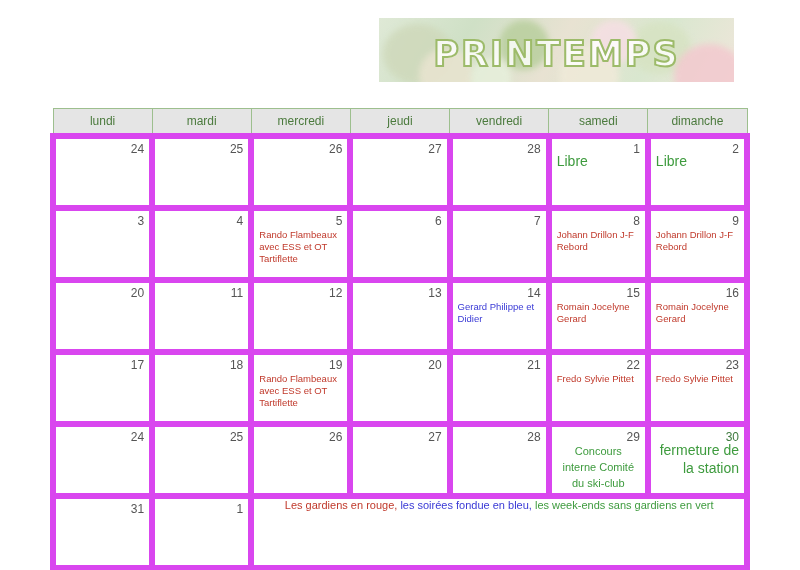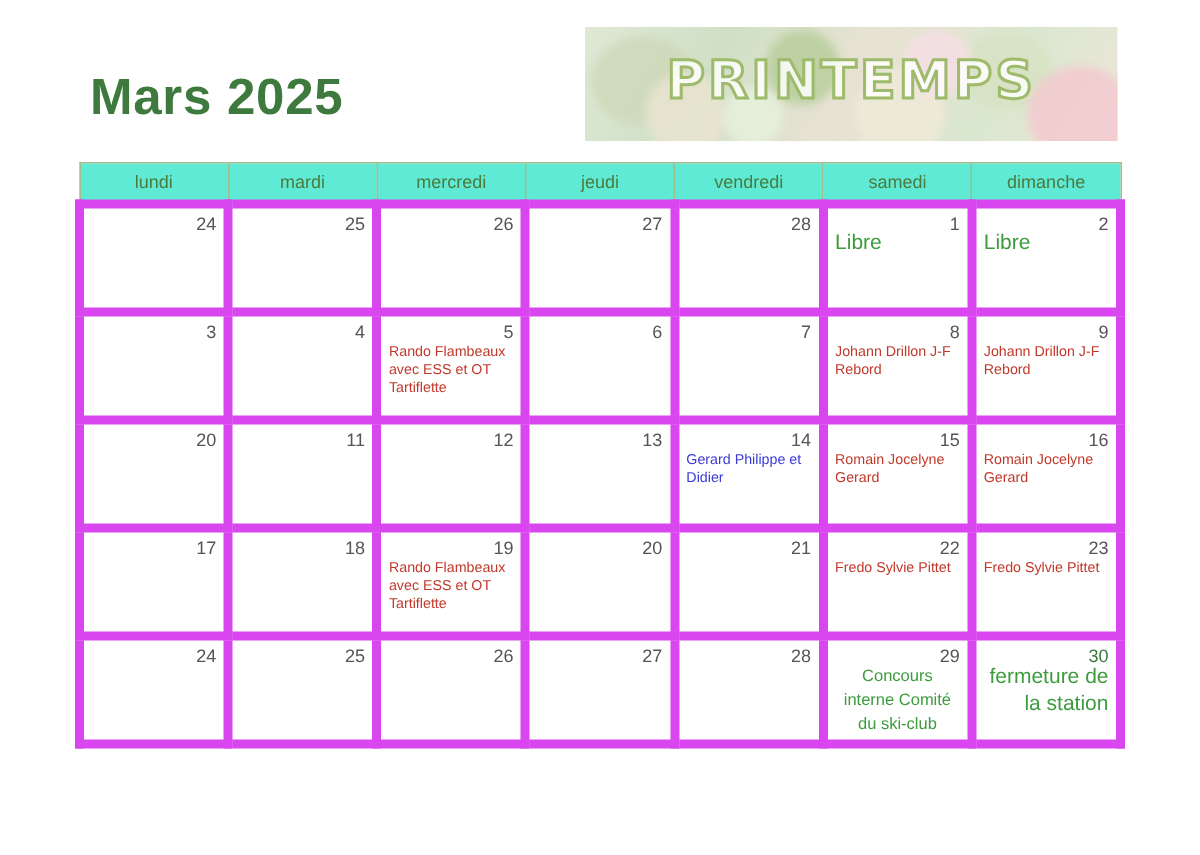--- a/index.html
+++ b/index.html
@@ -29,24 +29,24 @@
     position: absolute;
     left: 60px;
     top: 46px;
     font-size: 34px;
     font-weight: bold;
     color: #3e7a3e;
     letter-spacing: 0.5px;
   }
   .banner {
     position: absolute;
-    right: 55px;
+    right: 66px;
     top: 18px;
     width: 355px;
-    height: 76px;
+    height: 64px;
     overflow: hidden;
     background: linear-gradient(120deg,#dfe9d6 0%,#cfe0c6 25%,#e8e2d2 50%,#d9e7cf 75%,#efe6da 100%);
   }
   .banner .blob {
     position: absolute;
     border-radius: 50%;
     filter: blur(3px);
     opacity: 0.85;
   }
   .banner .b1 { width: 70px; height: 60px; left: 4px; top: 6px; background: #cfd9bb; }
@@ -73,21 +73,21 @@
   }
   
   .cal {
     margin: 8px 50px 0 50px;
     width: 700px;
     border-collapse: collapse;
     table-layout: fixed;
   }
   .cal th {
     border: 1px solid #9dbf8e;
-    background: #5eead4;
+    background: #e5e5e5;
     color: #4b7a3d;
     font-weight: normal;
     font-size: 12px;
     height: 22px;
     text-align: center;
   }
   .cal td {
     border: 6px solid #d946ef;
     height: 66px;
     vertical-align: top;
@@ -145,21 +145,20 @@
   .legend .r { color: #c0392b; }
   .legend .b { color: #3a3ad6; }
   .legend .g { color: #3e9b3e; }
 </style>
 </head>
 <body>
 
 <div class="page">
 
   <div class="header">
-    <div class="month-title">Mars 2025</div>
     <div class="banner">
       <div class="blob b1"></div>
       <div class="blob b2"></div>
       <div class="blob b3"></div>
       <div class="blob b4"></div>
       <div class="blob b5"></div>
       <div class="blob b6"></div>
       <div class="blob b7"></div>
       <div class="blob b8"></div>
       <div class="banner-word">PRINTEMPS</div>
@@ -306,16 +305,29 @@
         <td>
           <span class="daynum">29</span>
           <div class="ev green-sm">Concours interne Comité du ski-club</div>
         </td>
         <td>
           <span class="daynum green">30</span>
           <div class="ev big-green">fermeture de la station</div>
         </td>
       </tr>
 
+      <tr>
+        <td>
+            <span class="daynum">31</span>
+          </td>
+        <td>
+            <span class="daynum">1</span>
+          </td>
+        <td class="legend-cell" colspan="5">
+          <div class="legend">
+            <span class="r">Les gardiens en rouge,</span><span class="b"> les soirées fondue en bleu,</span><span class="g"> les week-ends sans gardiens en vert</span>
+          </div>
+        </td>
+      </tr>
     </tbody>
   </table>
 
 </div>
 
 </body></html>

